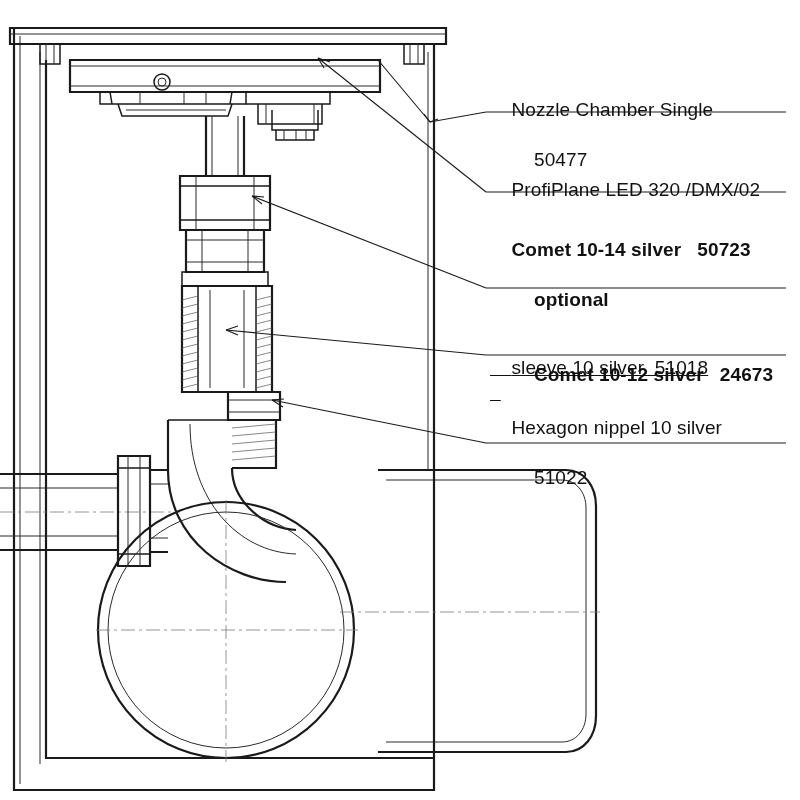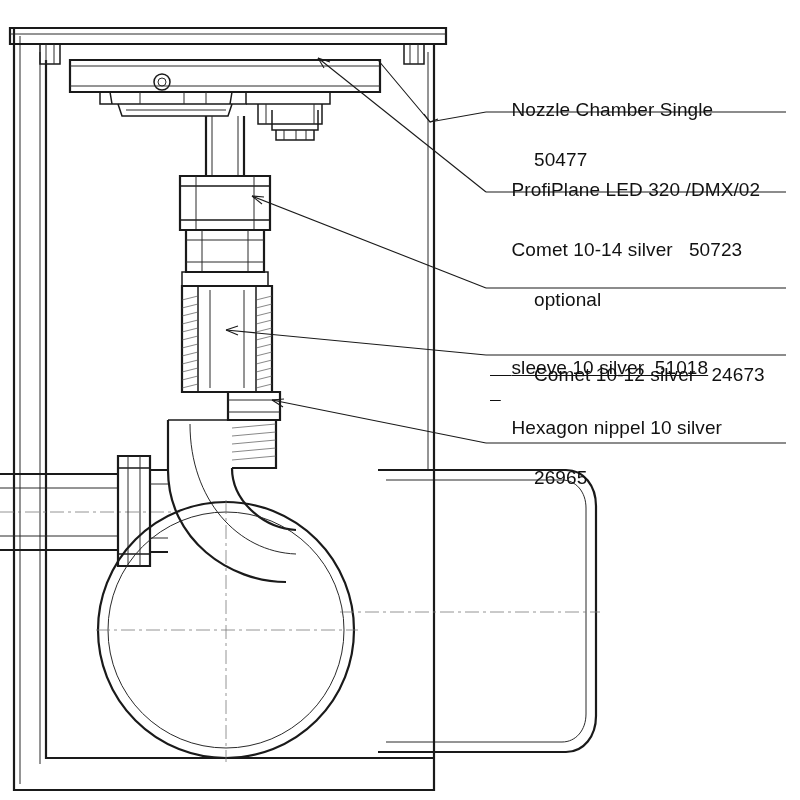--- a/index.html
+++ b/index.html
@@ -193,28 +193,28 @@
 
   <div class="callout-text" style="left:490px; top:72px;">
     <span>Nozzle Chamber Single</span>
     <span class="callout-line2">50477</span>
   </div>
 
   <div class="callout-text" style="left:490px; top:152px;text-align:right;">
     <span>ProfiPlane LED 320 /DMX/02</span>
   </div>
 
-  <div class="callout-text" style="left:490px; top:212px;">
+  <div class="callout-text" style="left:490px; top:212px;font-weight:bold;">
     <span>Comet 10-14 silver   50723</span>
     <span class="callout-line2">optional</span>
     <span class="callout-line2">Comet 10-12 silver   24673</span>
   </div>
 
   <div class="callout-text" style="left:490px; top:330px;text-decoration:underline;">
     <span>sleeve 10 silver  51018</span>
   </div>
 
   <div class="callout-text" style="left:490px; top:390px;">
     <span>Hexagon nippel 10 silver</span>
-    <span class="callout-line2">26965</span>
+    <span class="callout-line2">51022</span>
   </div>
 
 </div>
 
 </body></html>

